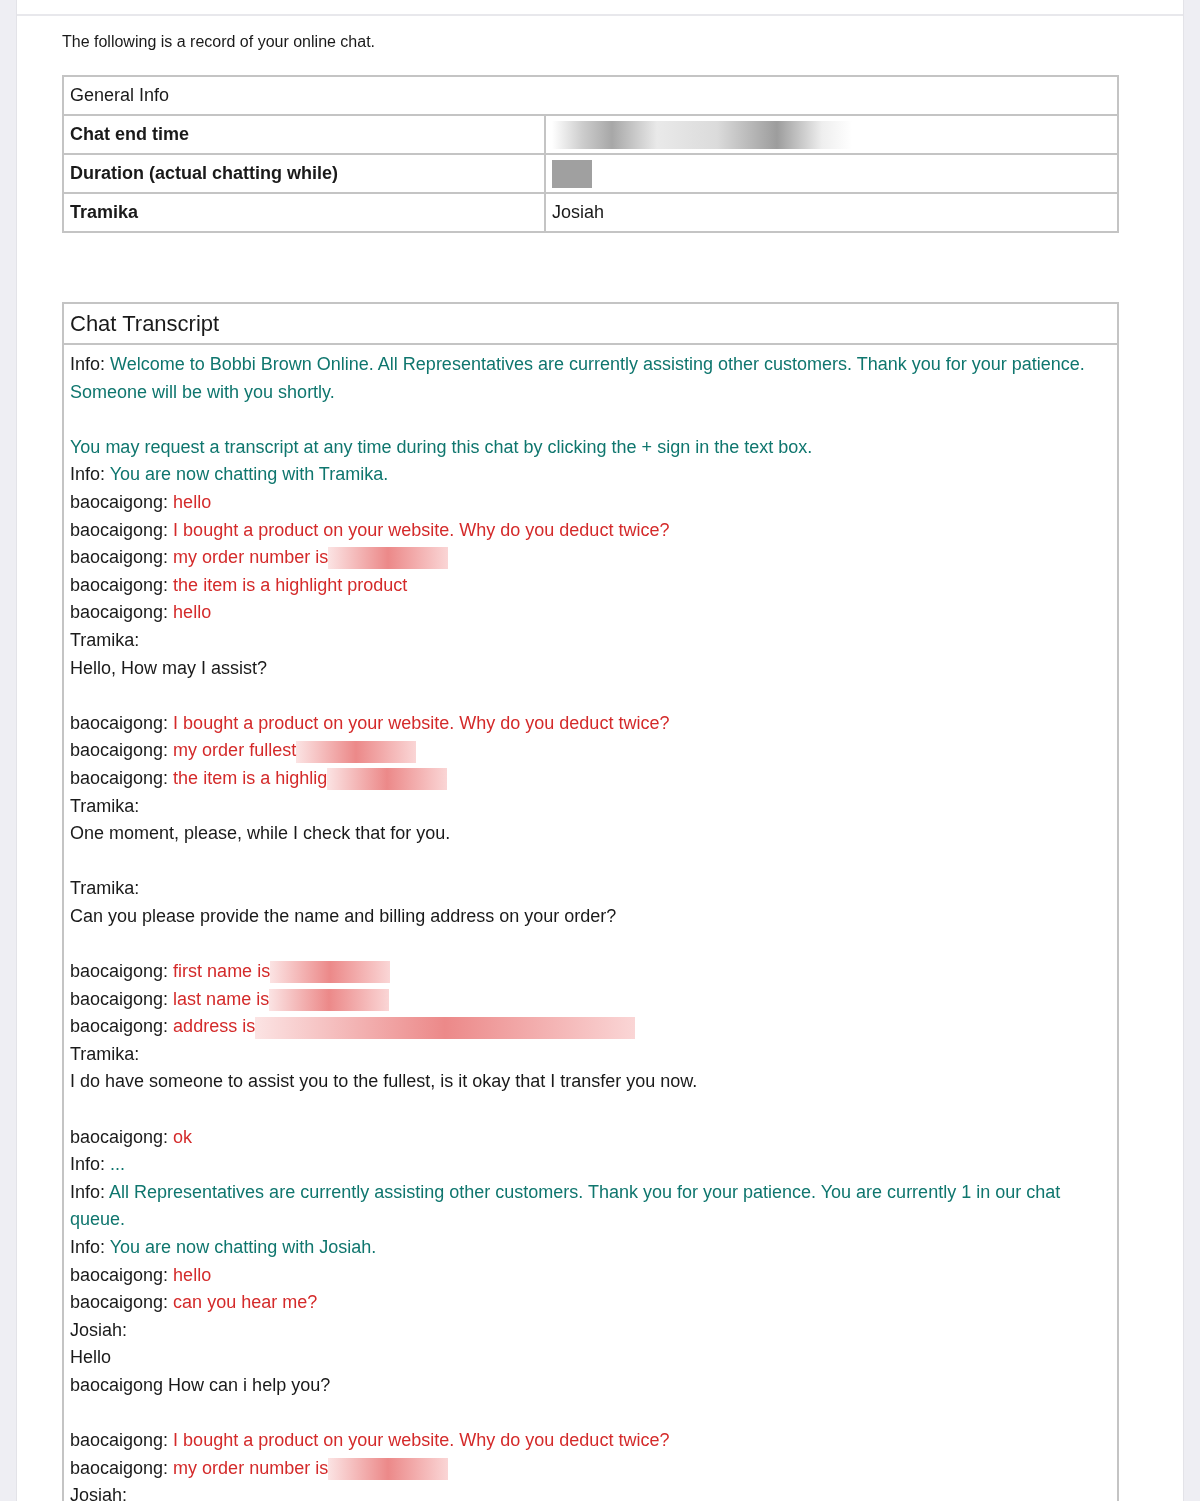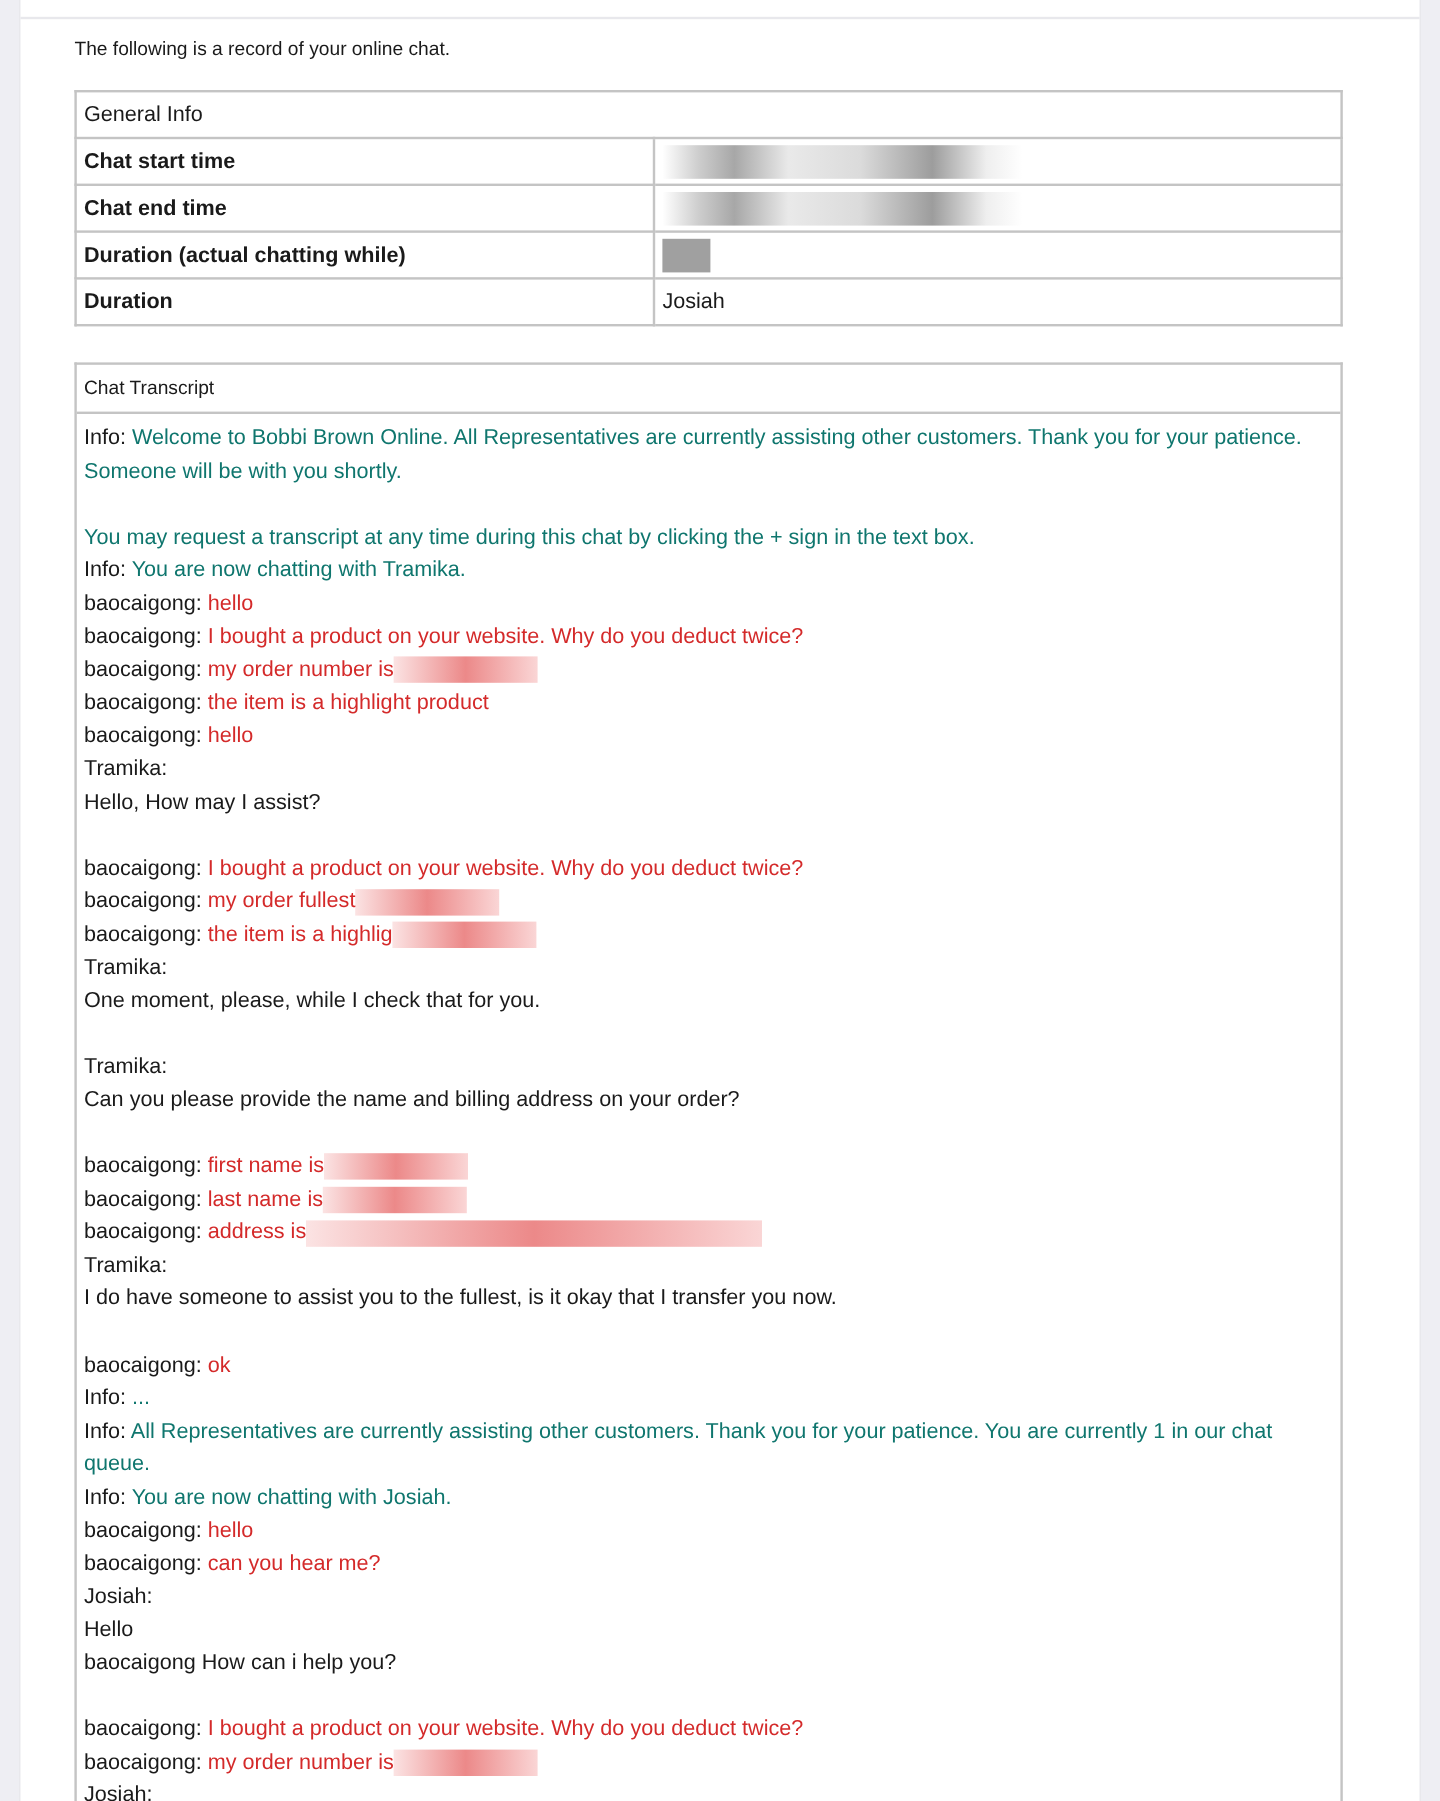--- a/index.html
+++ b/index.html
@@ -36,21 +36,21 @@
     display:inline-block; width:300px; height:28px;
     background:linear-gradient(90deg,#ffffff 0%,#bdbdbd 10%,#8a8a8a 20%,#e2e2e2 35%,#cfcfcf 55%,#7c7c7c 75%,#e9e9e9 90%,#ffffff 100%);
     opacity:0.75; vertical-align:middle;
   }
   .redacted-gray.short { width:40px; background:#777; opacity:0.7; }
   .transcript {
     position:absolute; left:45px; top:302px; width:1053px; height:1220px;
     border:2px solid #c4c4c4; border-bottom:none;
   }
   .transcript .head {
-    height:39px; line-height:39px; padding-left:6px; font-size:16px;
+    height:39px; line-height:39px; padding-left:6px; font-size:22px;
     border-bottom:2px solid #c4c4c4;
   }
   .transcript .body {
     padding:6px 6px 0 6px; font-size:18px; line-height:27.6px;
   }
   .line { min-height:27.6px; }
   .gap { height:27.6px; }
   .green { color:#0f766e; }
   .red { color:#d42a2a; }
   .redacted-red {
@@ -66,33 +66,29 @@
   <div class="topbar"></div>
 
   <div class="intro">The following is a record of your online chat.</div>
 
   <table class="info">
     <tbody>
         <tr>
       <th colspan="2">General Info</th>
     </tr>
     <tr>
-      <td class="label">Chat start time</td>
-      <td><span class="redacted-gray"></span></td>
-    </tr>
-    <tr>
       <td class="label">Chat end time</td>
       <td><span class="redacted-gray"></span></td>
     </tr>
     <tr>
       <td class="label">Duration (actual chatting while)</td>
       <td><span class="redacted-gray short"></span></td>
     </tr>
     <tr>
-      <td class="label">Duration</td>
+      <td class="label">Tramika</td>
       <td>Josiah</td>
     </tr>
   </tbody>
     </table>
 
   <div class="transcript">
     <div class="head">Chat Transcript</div>
     <div class="body" id="transcript-body">
         <div class="line"><span>Info:</span> <span class="green">Welcome to Bobbi Brown Online. All Representatives are currently assisting other customers. Thank you for your patience. Someone will be with you shortly.</span></div>
         <div class="gap"></div>

